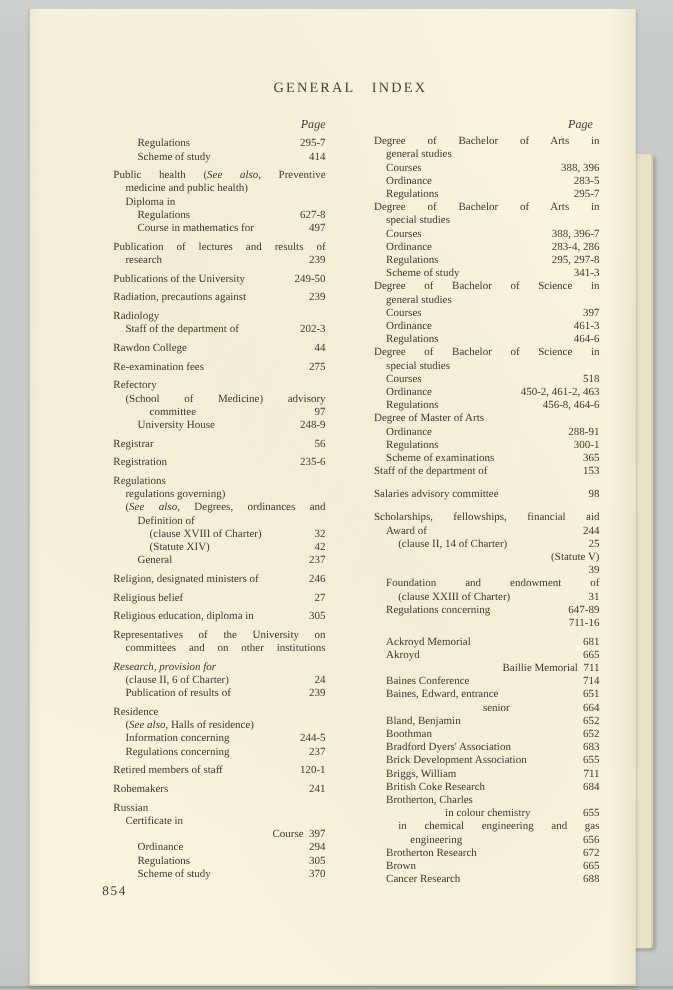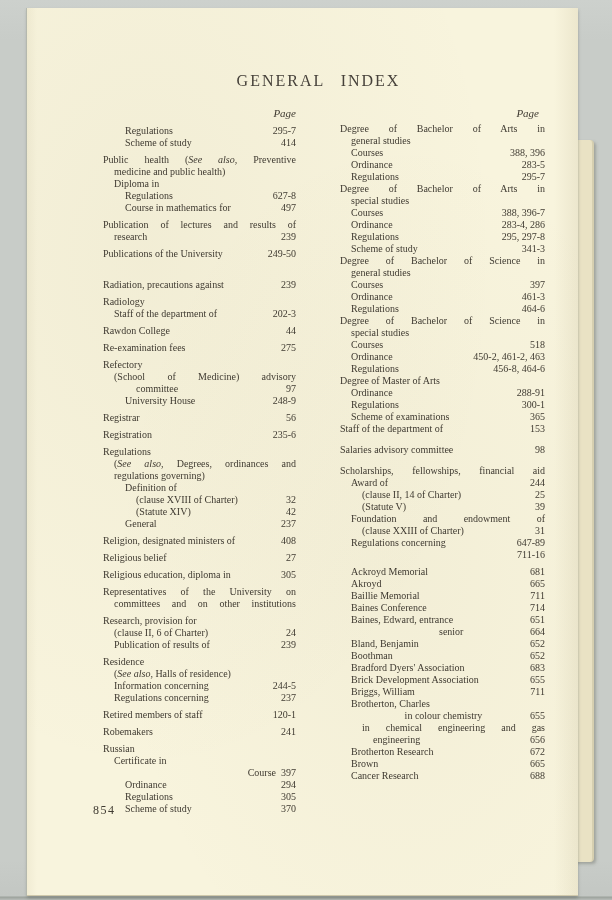--- a/index.html
+++ b/index.html
@@ -34,21 +34,21 @@
       radial-gradient(ellipse at 68% 64%, rgba(125,112,66,0.045), transparent 55%),
       linear-gradient(90deg, rgba(140,126,80,0.07) 0, transparent 10px, transparent 527px, rgba(150,135,90,0.12) 551px),
       var(--paper);
     box-shadow:-1px 0 0 #b4b8ae, 0 2px 3px rgba(92,97,92,.45);
     border-bottom:1px solid #cfc8ab;
   }
   .running-head{
     position:absolute;left:0;top:64px;width:100%;
     padding-left:32px;box-sizing:border-box;
     text-align:center;
-    font-size:16px;letter-spacing:2px;word-spacing:10px;
+    font-size:13px;letter-spacing:2px;word-spacing:10px;
     color:#46413a;
   }
   .page-label{
     position:absolute;font-style:italic;font-size:11px;text-align:right;
   }
   .page-label.left{left:76px;width:193px;top:99px;}
   .page-label.right{left:313px;width:205px;top:99px;padding-right:6px;box-sizing:border-box;}
   .col{position:absolute;font-size:10px;line-height:12px;}
   .col-left{left:76px;top:117px;width:193px;}
   .col-right{left:313px;top:115px;width:205px;}
@@ -101,21 +101,21 @@
           <span class="t">Publication of lectures and results of</span>
         </div>
         <div class="row" style="padding-left: 11px;">
           <span class="t">research</span>
           <span class="p">239</span>
         </div>
         <div class="row" style="padding-left: 0px; margin-top: 5px;">
           <span class="t">Publications of the University</span>
           <span class="p">249-50</span>
         </div>
-        <div class="row" style="padding-left: 0px; margin-top: 19px;">
+        <div class="row" style="padding-left: 0px; margin-top: 5px;">
           <span class="t">Radiation, precautions against</span>
           <span class="p">239</span>
         </div>
         <div class="row" style="padding-left: 0px; margin-top: 5px;">
           <span class="t">Radiology</span>
         </div>
         <div class="row" style="padding-left: 11px;">
           <span class="t">Staff of the department of</span>
           <span class="p">202-3</span>
         </div>
@@ -145,60 +145,60 @@
           <span class="t">Registrar</span>
           <span class="p">56</span>
         </div>
         <div class="row" style="padding-left: 0px; margin-top: 5px;">
           <span class="t">Registration</span>
           <span class="p">235-6</span>
         </div>
         <div class="row" style="padding-left: 0px; margin-top: 5px;">
           <span class="t">Regulations</span>
         </div>
+        <div class="row" style="padding-left: 11px;">
+          <span class="t">regulations governing)</span>
+        </div>
         <div class="row j" style="padding-left: 11px;">
           <span class="t">(<i>See also</i>, Degrees, ordinances and</span>
-        </div>
-        <div class="row" style="padding-left: 11px;">
-          <span class="t">regulations governing)</span>
         </div>
         <div class="row" style="padding-left: 22px;">
           <span class="t">Definition of</span>
         </div>
         <div class="row" style="padding-left: 33px;">
           <span class="t">(clause XVIII of Charter)</span>
           <span class="p">32</span>
         </div>
         <div class="row" style="padding-left: 33px;">
           <span class="t">(Statute XIV)</span>
           <span class="p">42</span>
         </div>
         <div class="row" style="padding-left: 22px;">
           <span class="t">General</span>
           <span class="p">237</span>
         </div>
         <div class="row" style="padding-left: 0px; margin-top: 5px;">
           <span class="t">Religion, designated ministers of</span>
-          <span class="p">408</span>
+          <span class="p">246</span>
         </div>
         <div class="row" style="padding-left: 0px; margin-top: 5px;">
           <span class="t">Religious belief</span>
           <span class="p">27</span>
         </div>
         <div class="row" style="padding-left: 0px; margin-top: 5px;">
           <span class="t">Religious education, diploma in</span>
           <span class="p">305</span>
         </div>
         <div class="row j" style="padding-left: 0px; margin-top: 5px;">
           <span class="t">Representatives of the University on</span>
         </div>
         <div class="row j" style="padding-left: 11px;">
           <span class="t">committees and on other institutions</span>
         </div>
-        <div class="row" style="padding-left: 0px; margin-top: 5px;">
+        <div class="row" style="padding-left: 0px; margin-top: 5px; font-style: italic;">
           <span class="t">Research, provision for</span>
         </div>
         <div class="row" style="padding-left: 11px;">
           <span class="t">(clause II, 6 of Charter)</span>
           <span class="p">24</span>
         </div>
         <div class="row" style="padding-left: 11px;">
           <span class="t">Publication of results of</span>
           <span class="p">239</span>
         </div>
@@ -351,21 +351,21 @@
           <span class="t">Scholarships, fellowships, financial aid</span>
         </div>
         <div class="row" style="padding-left: 11px;">
           <span class="t">Award of</span>
           <span class="p">244</span>
         </div>
         <div class="row" style="padding-left: 22px;">
           <span class="t">(clause II, 14 of Charter)</span>
           <span class="p">25</span>
         </div>
-        <div class="row" style="padding-left: 22px;">
+        <div class="row" style="padding-left: 22px; flex-direction: column;">
           <span class="t">(Statute V)</span>
           <span class="p">39</span>
         </div>
         <div class="row j" style="padding-left: 11px;">
           <span class="t">Foundation and endowment of</span>
         </div>
         <div class="row" style="padding-left: 22px;">
           <span class="t">(clause XXIII of Charter)</span>
           <span class="p">31</span>
         </div>
@@ -378,21 +378,21 @@
           <span class="p">711-16</span>
         </div>
         <div class="row" style="padding-left: 11px; margin-top: 5px;">
           <span class="t">Ackroyd Memorial</span>
           <span class="p">681</span>
         </div>
         <div class="row" style="padding-left: 11px;">
           <span class="t">Akroyd</span>
           <span class="p">665</span>
         </div>
-        <div class="row" style="padding-left: 11px;">
+        <div class="row" style="padding-left: 11px; text-align: right;">
           <span class="t">Baillie Memorial</span>
           <span class="p">711</span>
         </div>
         <div class="row" style="padding-left: 11px;">
           <span class="t">Baines Conference</span>
           <span class="p">714</span>
         </div>
         <div class="row" style="padding-left: 11px;">
           <span class="t">Baines, Edward, entrance</span>
           <span class="p">651</span>
@@ -413,20 +413,24 @@
           <span class="t">Bradford Dyers' Association</span>
           <span class="p">683</span>
         </div>
         <div class="row" style="padding-left: 11px;">
           <span class="t">Brick Development Association</span>
           <span class="p">655</span>
         </div>
         <div class="row" style="padding-left: 11px;">
           <span class="t">Briggs, William</span>
           <span class="p">711</span>
+        </div>
+        <div class="row" style="padding-left: 11px;">
+          <span class="t">British Coke Research</span>
+          <span class="p">684</span>
         </div>
         <div class="row" style="padding-left: 11px;">
           <span class="t">Brotherton, Charles</span>
         </div>
         <div class="row" style="padding-left: 22px; text-align: center;">
           <span class="t">in colour chemistry</span>
           <span class="p">655</span>
         </div>
         <div class="row j" style="padding-left: 22px;">
           <span class="t">in chemical engineering and gas</span>

